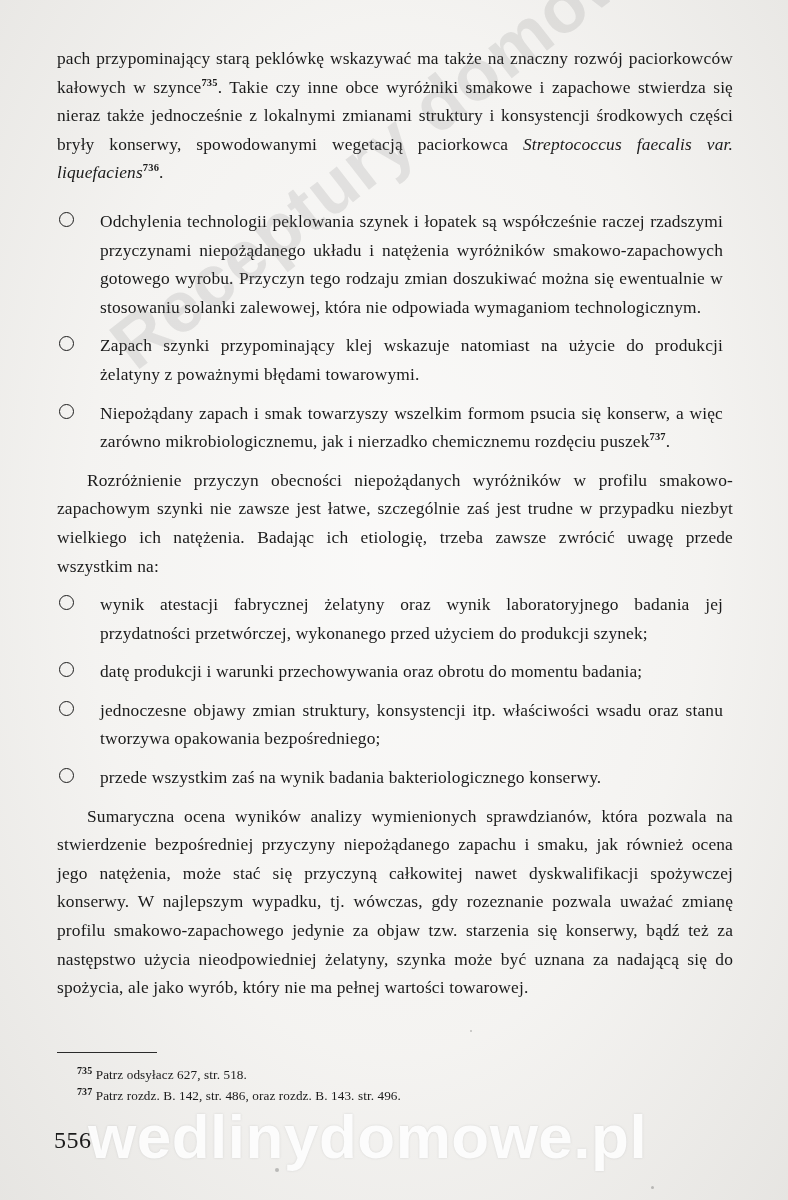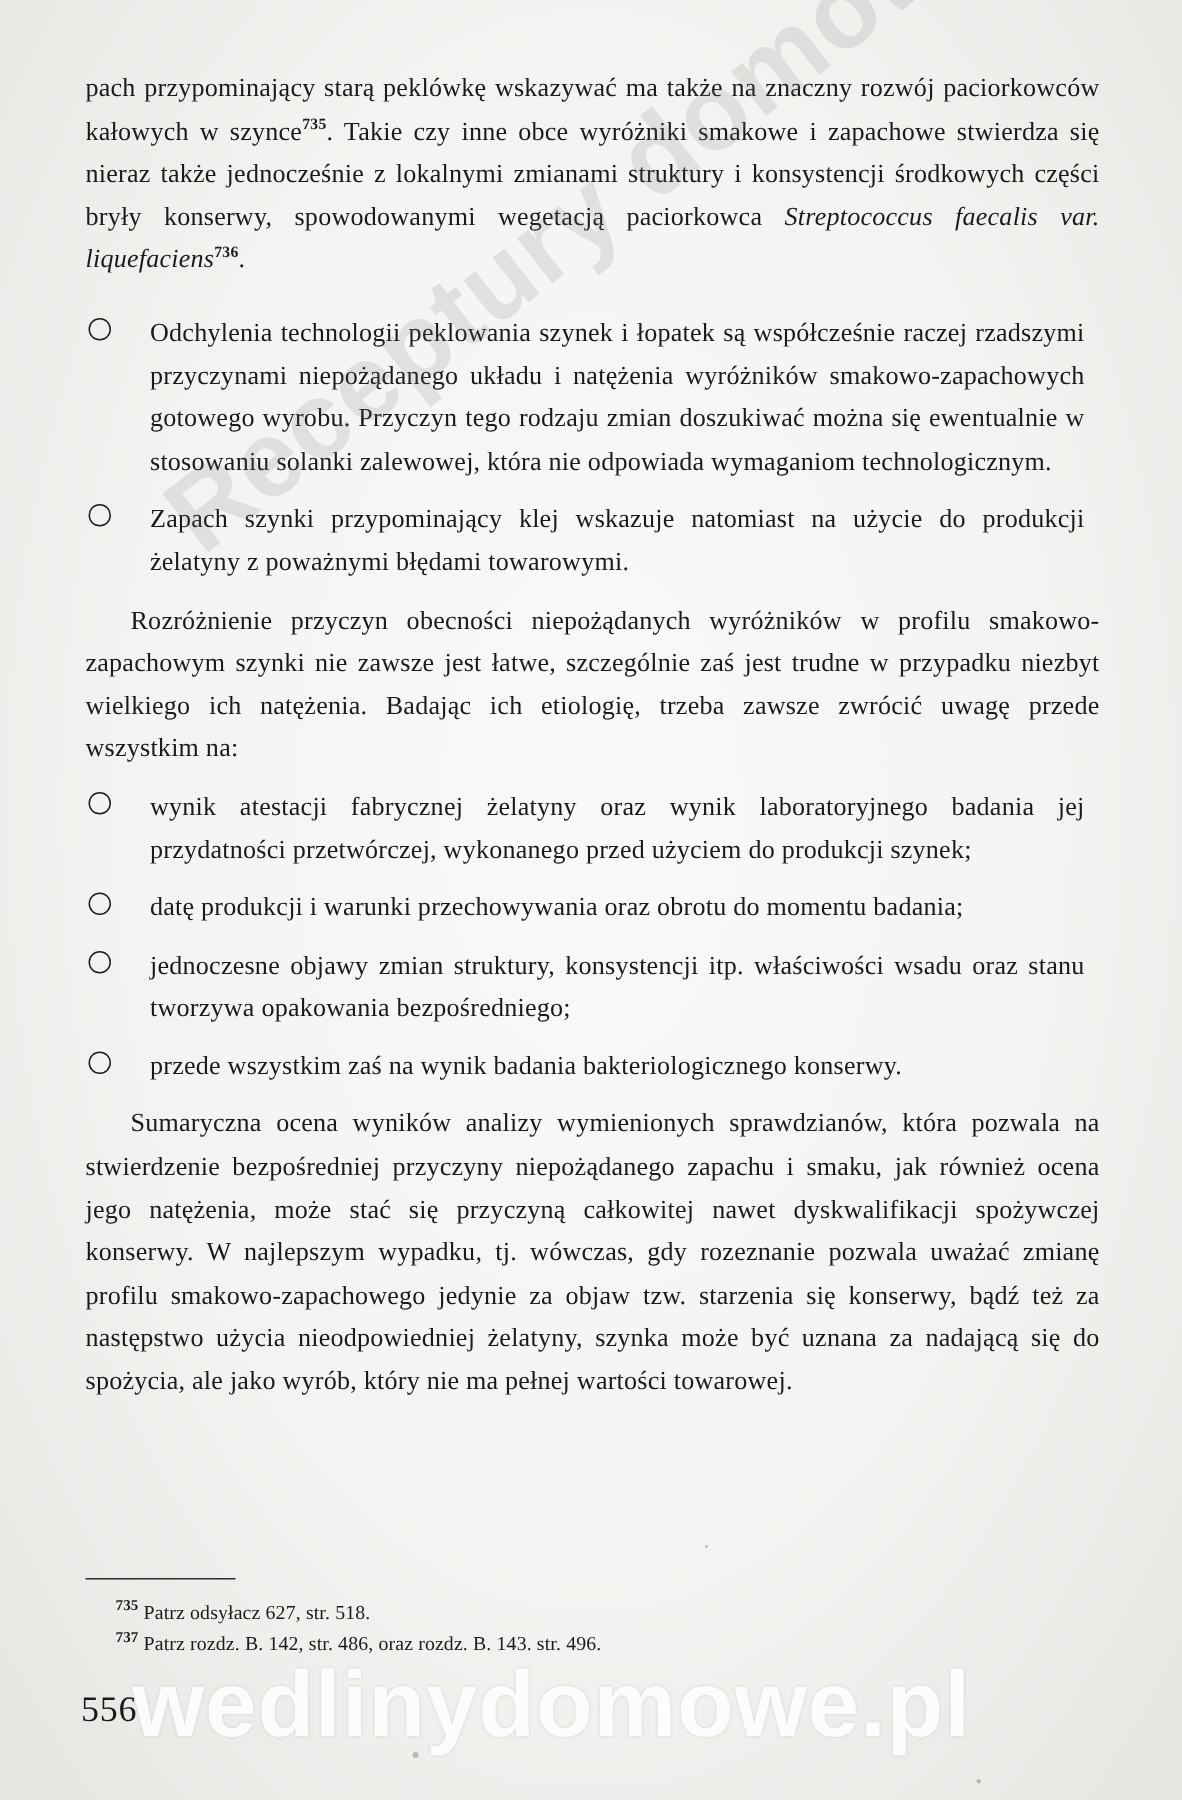--- a/index.html
+++ b/index.html
@@ -158,20 +158,24 @@
     <div class="bullet-para">
       <span class="marker"></span>
       <p>Odchylenia technologii peklowania szynek i łopatek są współcześnie raczej rzadszymi przyczynami niepożądanego układu i natężenia wyróżników smakowo-zapachowych gotowego wyrobu. Przyczyn tego rodzaju zmian doszukiwać można się ewentualnie w stosowaniu solanki zalewowej, która nie odpowiada wymaganiom technologicznym.</p>
     </div>
 
     <div class="bullet-para">
       <span class="marker"></span>
       <p>Zapach szynki przypominający klej wskazuje natomiast na użycie do produkcji żelatyny z poważnymi błędami towarowymi.</p>
     </div>
 
+    <div class="bullet-para">
+      <span class="marker"></span>
+      <p><span>Niepożądany zapach i smak towarzyszy wszelkim formom psucia się konserw, a więc zarówno mikrobiologicznemu, jak i nierzadko chemicznemu rozdęciu puszek</span><sup>737</sup><span>.</span></p>
+    </div>
 
     <p class="para indent">Rozróżnienie przyczyn obecności niepożądanych wyróżników w profilu smakowo-zapachowym szynki nie zawsze jest łatwe, szczególnie zaś jest trudne w przypadku niezbyt wielkiego ich natężenia. Badając ich etiologię, trzeba zawsze zwrócić uwagę przede wszystkim na:</p>
 
     <div class="bullet-para">
       <span class="marker"></span>
       <p>wynik atestacji fabrycznej żelatyny oraz wynik laboratoryjnego badania jej przydatności przetwórczej, wykonanego przed użyciem do produkcji szynek;</p>
     </div>
 
     <div class="bullet-para">
       <span class="marker"></span>

